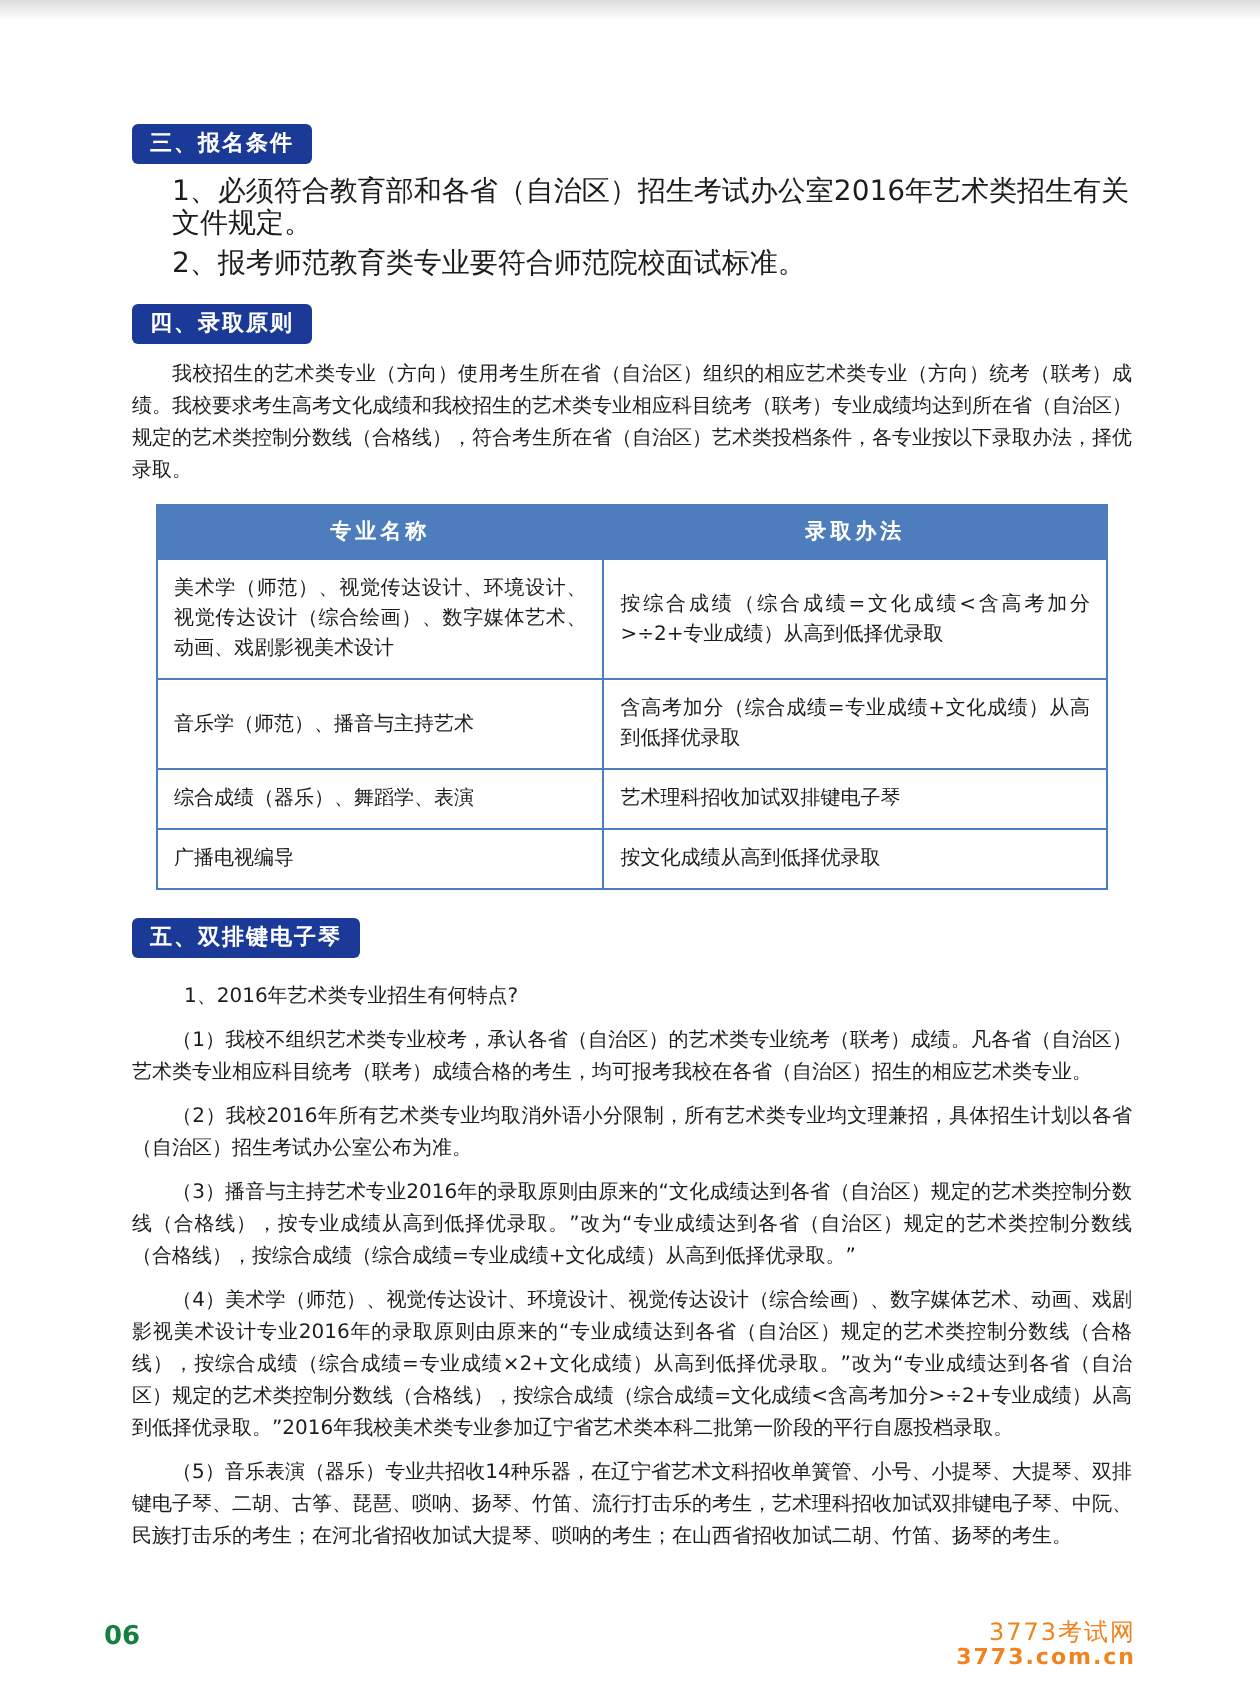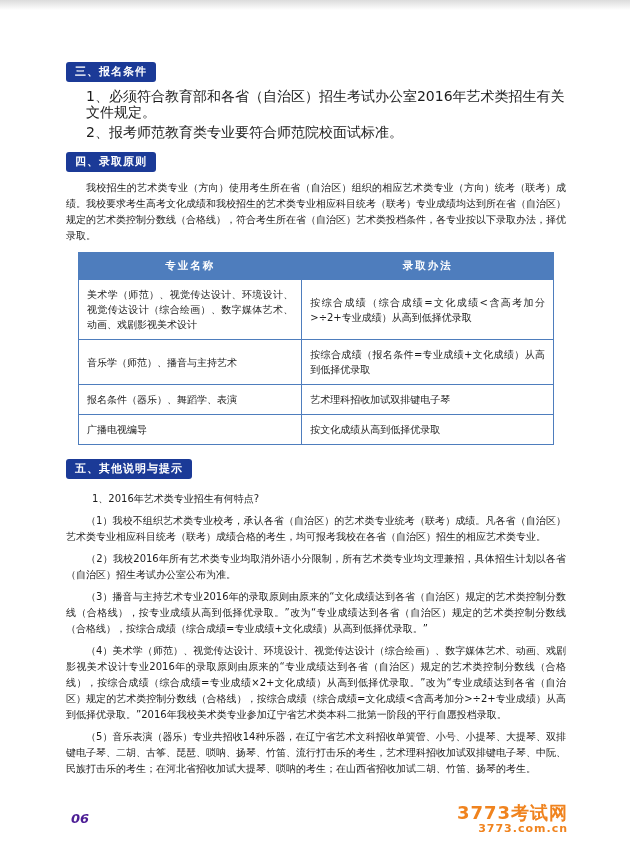--- a/index.html
+++ b/index.html
@@ -81,36 +81,35 @@
     line-height:15px;
     padding:7px 8px;
     vertical-align:middle;
     text-align:justify;
   }
   table.adm-table col.c1{width:47%;}
   table.adm-table col.c2{width:53%;}
   
   .page-number{
     position:absolute;
-    left:71px;bottom:28px;
+    left:52px;bottom:28px;
     font-size:13px;
     font-weight:bold;
-    font-style:italic;
-    color:#4c1d95;
+    color:#15803d;
   }
   .watermark{
     position:absolute;
     right:62px;bottom:18px;
     text-align:right;
     color:#f0831e;
     line-height:1.15;
   }
   .watermark .wm-site{
-    font-size:18px;
-    font-weight:bold;
+    font-size:12px;
+    font-weight:normal;
     letter-spacing:1px;
   }
   .watermark .wm-url{
     font-size:11px;
     font-weight:bold;
     letter-spacing:1px;
   }
 </style>
 </head>
 <body>
@@ -141,36 +140,36 @@
             <th>录取办法</th>
           </tr>
         </thead>
         <tbody>
           <tr>
             <td>美术学（师范）、视觉传达设计、环境设计、视觉传达设计（综合绘画）、数字媒体艺术、动画、戏剧影视美术设计</td>
             <td>按综合成绩（综合成绩=文化成绩&lt;含高考加分&gt;÷2+专业成绩）从高到低择优录取</td>
           </tr>
           <tr>
             <td>音乐学（师范）、播音与主持艺术</td>
-            <td>按综合成绩（报名条件=专业成绩+文化成绩）从高到低择优录取</td>
+            <td>含高考加分（综合成绩=专业成绩+文化成绩）从高到低择优录取</td>
           </tr>
           <tr>
-            <td>报名条件（器乐）、舞蹈学、表演</td>
+            <td>综合成绩（器乐）、舞蹈学、表演</td>
             <td>艺术理科招收加试双排键电子琴</td>
           </tr>
           <tr>
             <td>广播电视编导</td>
             <td>按文化成绩从高到低择优录取</td>
           </tr>
         </tbody>
       </table>
     </div>
 
     <div class="sec">
-      <div class="badge">五、其他说明与提示</div>
+      <div class="badge">五、双排键电子琴</div>
       <p class="q-line">1、2016年艺术类专业招生有何特点?</p>
       <p class="body-text">（1）我校不组织艺术类专业校考，承认各省（自治区）的艺术类专业统考（联考）成绩。凡各省（自治区）艺术类专业相应科目统考（联考）成绩合格的考生，均可报考我校在各省（自治区）招生的相应艺术类专业。</p>
       <p class="body-text">（2）我校2016年所有艺术类专业均取消外语小分限制，所有艺术类专业均文理兼招，具体招生计划以各省（自治区）招生考试办公室公布为准。</p>
       <p class="body-text">（3）播音与主持艺术专业2016年的录取原则由原来的“文化成绩达到各省（自治区）规定的艺术类控制分数线（合格线），按专业成绩从高到低择优录取。”改为“专业成绩达到各省（自治区）规定的艺术类控制分数线（合格线），按综合成绩（综合成绩=专业成绩+文化成绩）从高到低择优录取。”</p>
       <p class="body-text">（4）美术学（师范）、视觉传达设计、环境设计、视觉传达设计（综合绘画）、数字媒体艺术、动画、戏剧影视美术设计专业2016年的录取原则由原来的“专业成绩达到各省（自治区）规定的艺术类控制分数线（合格线），按综合成绩（综合成绩=专业成绩×2+文化成绩）从高到低择优录取。”改为“专业成绩达到各省（自治区）规定的艺术类控制分数线（合格线），按综合成绩（综合成绩=文化成绩&lt;含高考加分&gt;÷2+专业成绩）从高到低择优录取。”2016年我校美术类专业参加辽宁省艺术类本科二批第一阶段的平行自愿投档录取。</p>
       <p class="body-text">（5）音乐表演（器乐）专业共招收14种乐器，在辽宁省艺术文科招收单簧管、小号、小提琴、大提琴、双排键电子琴、二胡、古筝、琵琶、唢呐、扬琴、竹笛、流行打击乐的考生，艺术理科招收加试双排键电子琴、中阮、民族打击乐的考生；在河北省招收加试大提琴、唢呐的考生；在山西省招收加试二胡、竹笛、扬琴的考生。</p>
     </div>
 
   </div>
 

